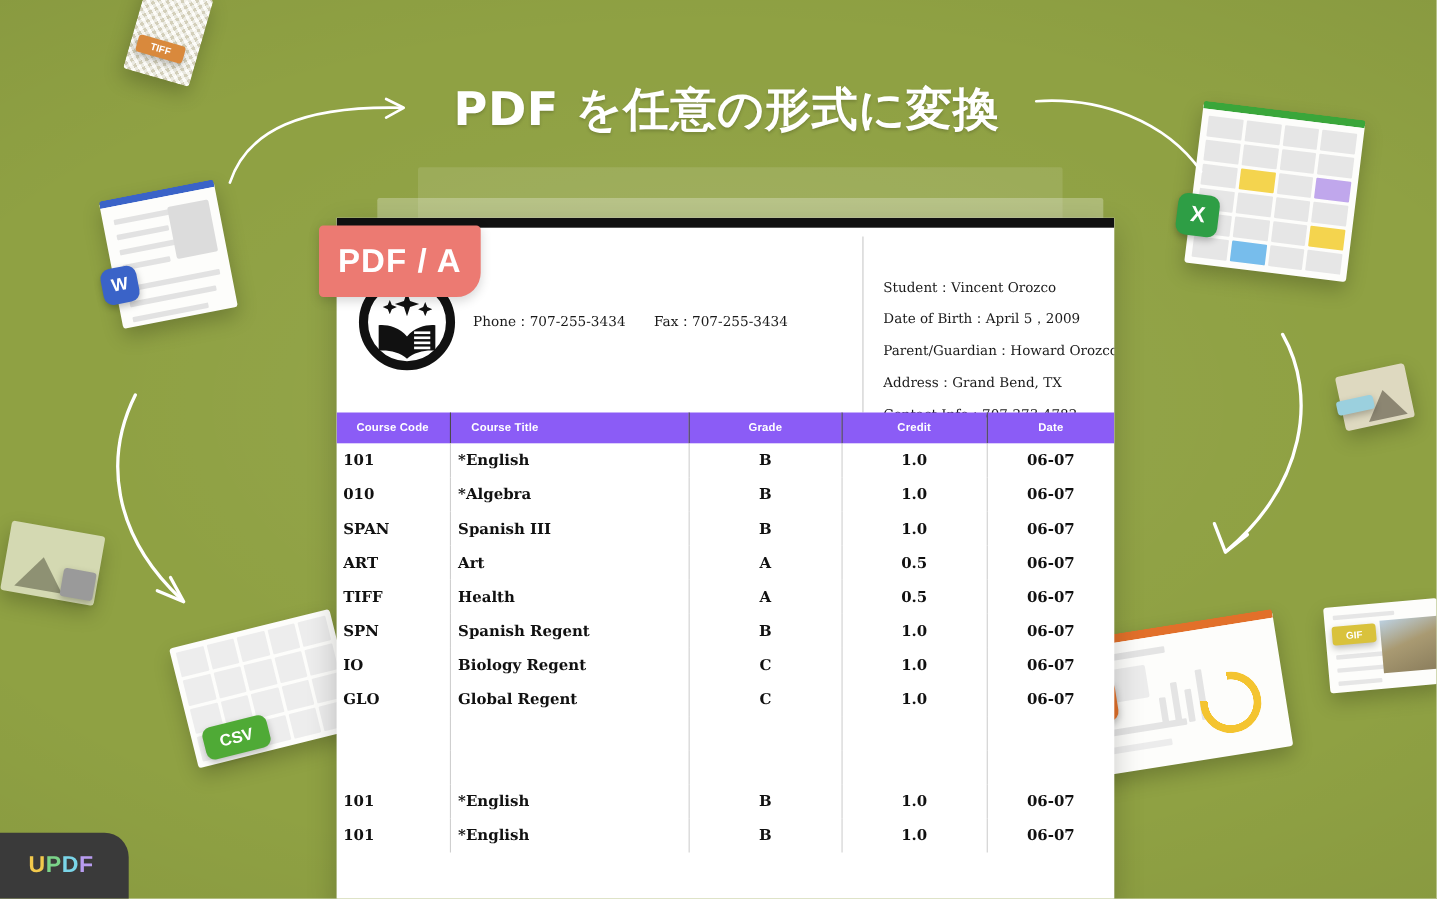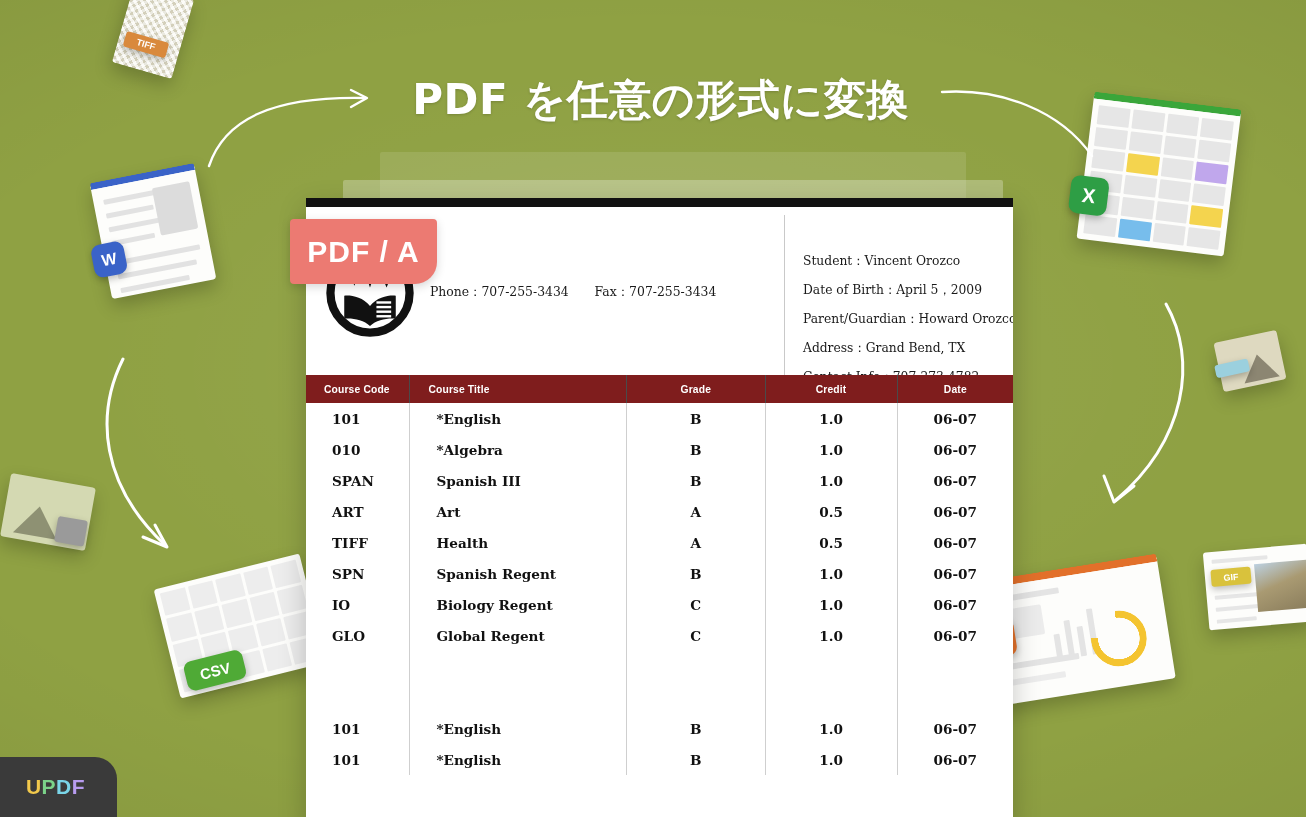--- a/index.html
+++ b/index.html
@@ -118,21 +118,21 @@
 
   
   #doc-table {
     position: absolute;
     left: 0; top: 177px;
     width: 100%;
     border-collapse: collapse;
     table-layout: fixed;
   }
   #doc-table thead th {
-    background: #7f1d1d;
+    background: #8b5cf6;
     color: #ffffff;
     font-family: "Liberation Sans", sans-serif;
     font-size: 10.3px;
     font-weight: 700;
     letter-spacing: .15px;
     padding: 8px 0;
     height: 28px;
     border-right: 1px solid #4a4a4a;
   }
   #doc-table thead th:last-child { border-right: none; }
@@ -141,32 +141,32 @@
     font-family: "DejaVu Serif", serif;
     font-size: 13.6px;
     font-weight: 700;
     color: #111;
     height: 31px;
     text-align: center;
     border-right: 1px solid #cfcfcf;
     vertical-align: middle;
   }
   #doc-table tbody td:last-child { border-right: none; }
-  #doc-table tbody td.left-al { text-align: left; padding-left: 26px; }
+  #doc-table tbody td.left-al { text-align: left; padding-left: 6px; }
   #doc-table tbody tr.blank td { height: 31px; }
   .col-code  { width: 96px; }
   .col-title { width: 200px; }
   .col-grade { width: 128px; }
   .col-credit{ width: 122px; }
   .col-date  { width: 107px; }
 
   
   #pdfa-badge {
     position: absolute;
-    left: 290px; top: 219px;
+    left: 290px; top: 205px;
     width: 147px; height: 65px;
     background: #ec7a72;
     border-radius: 4px 4px 22px 4px;
     display: flex; align-items: center; justify-content: center;
     color: #ffffff;
     font-family: "Liberation Sans", sans-serif;
     font-size: 30px;
     font-weight: 700;
     letter-spacing: 1px;
     z-index: 40;

